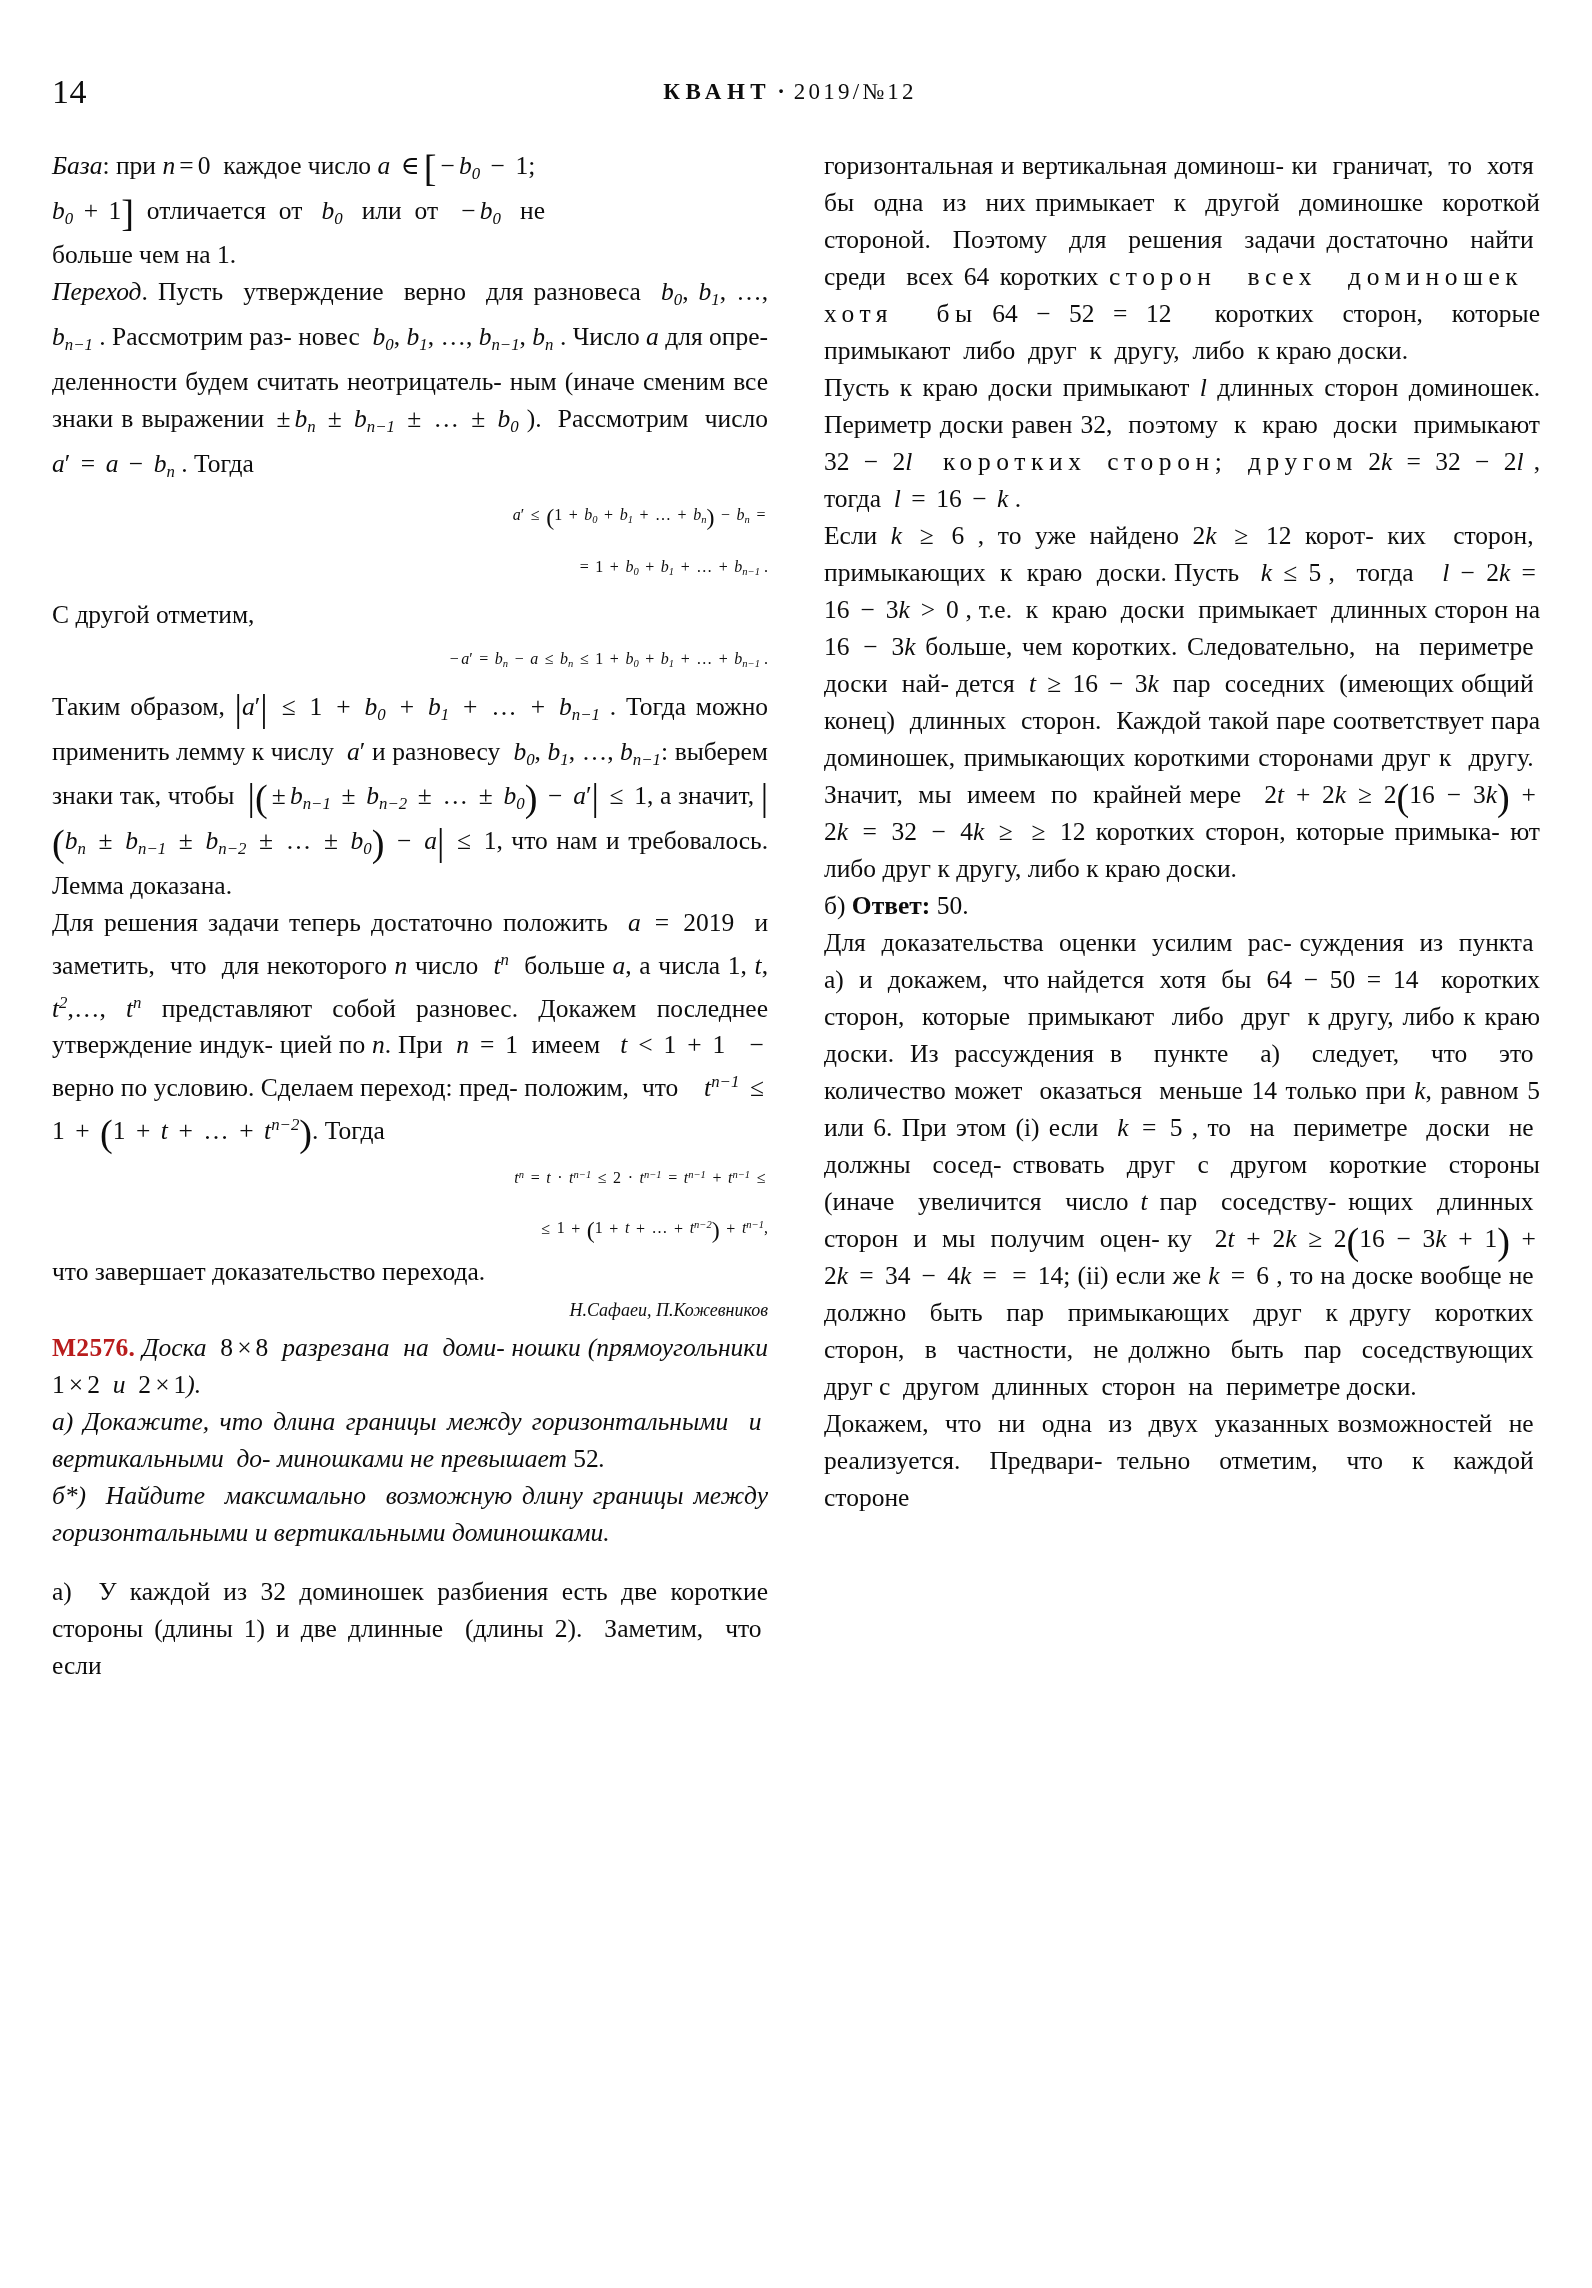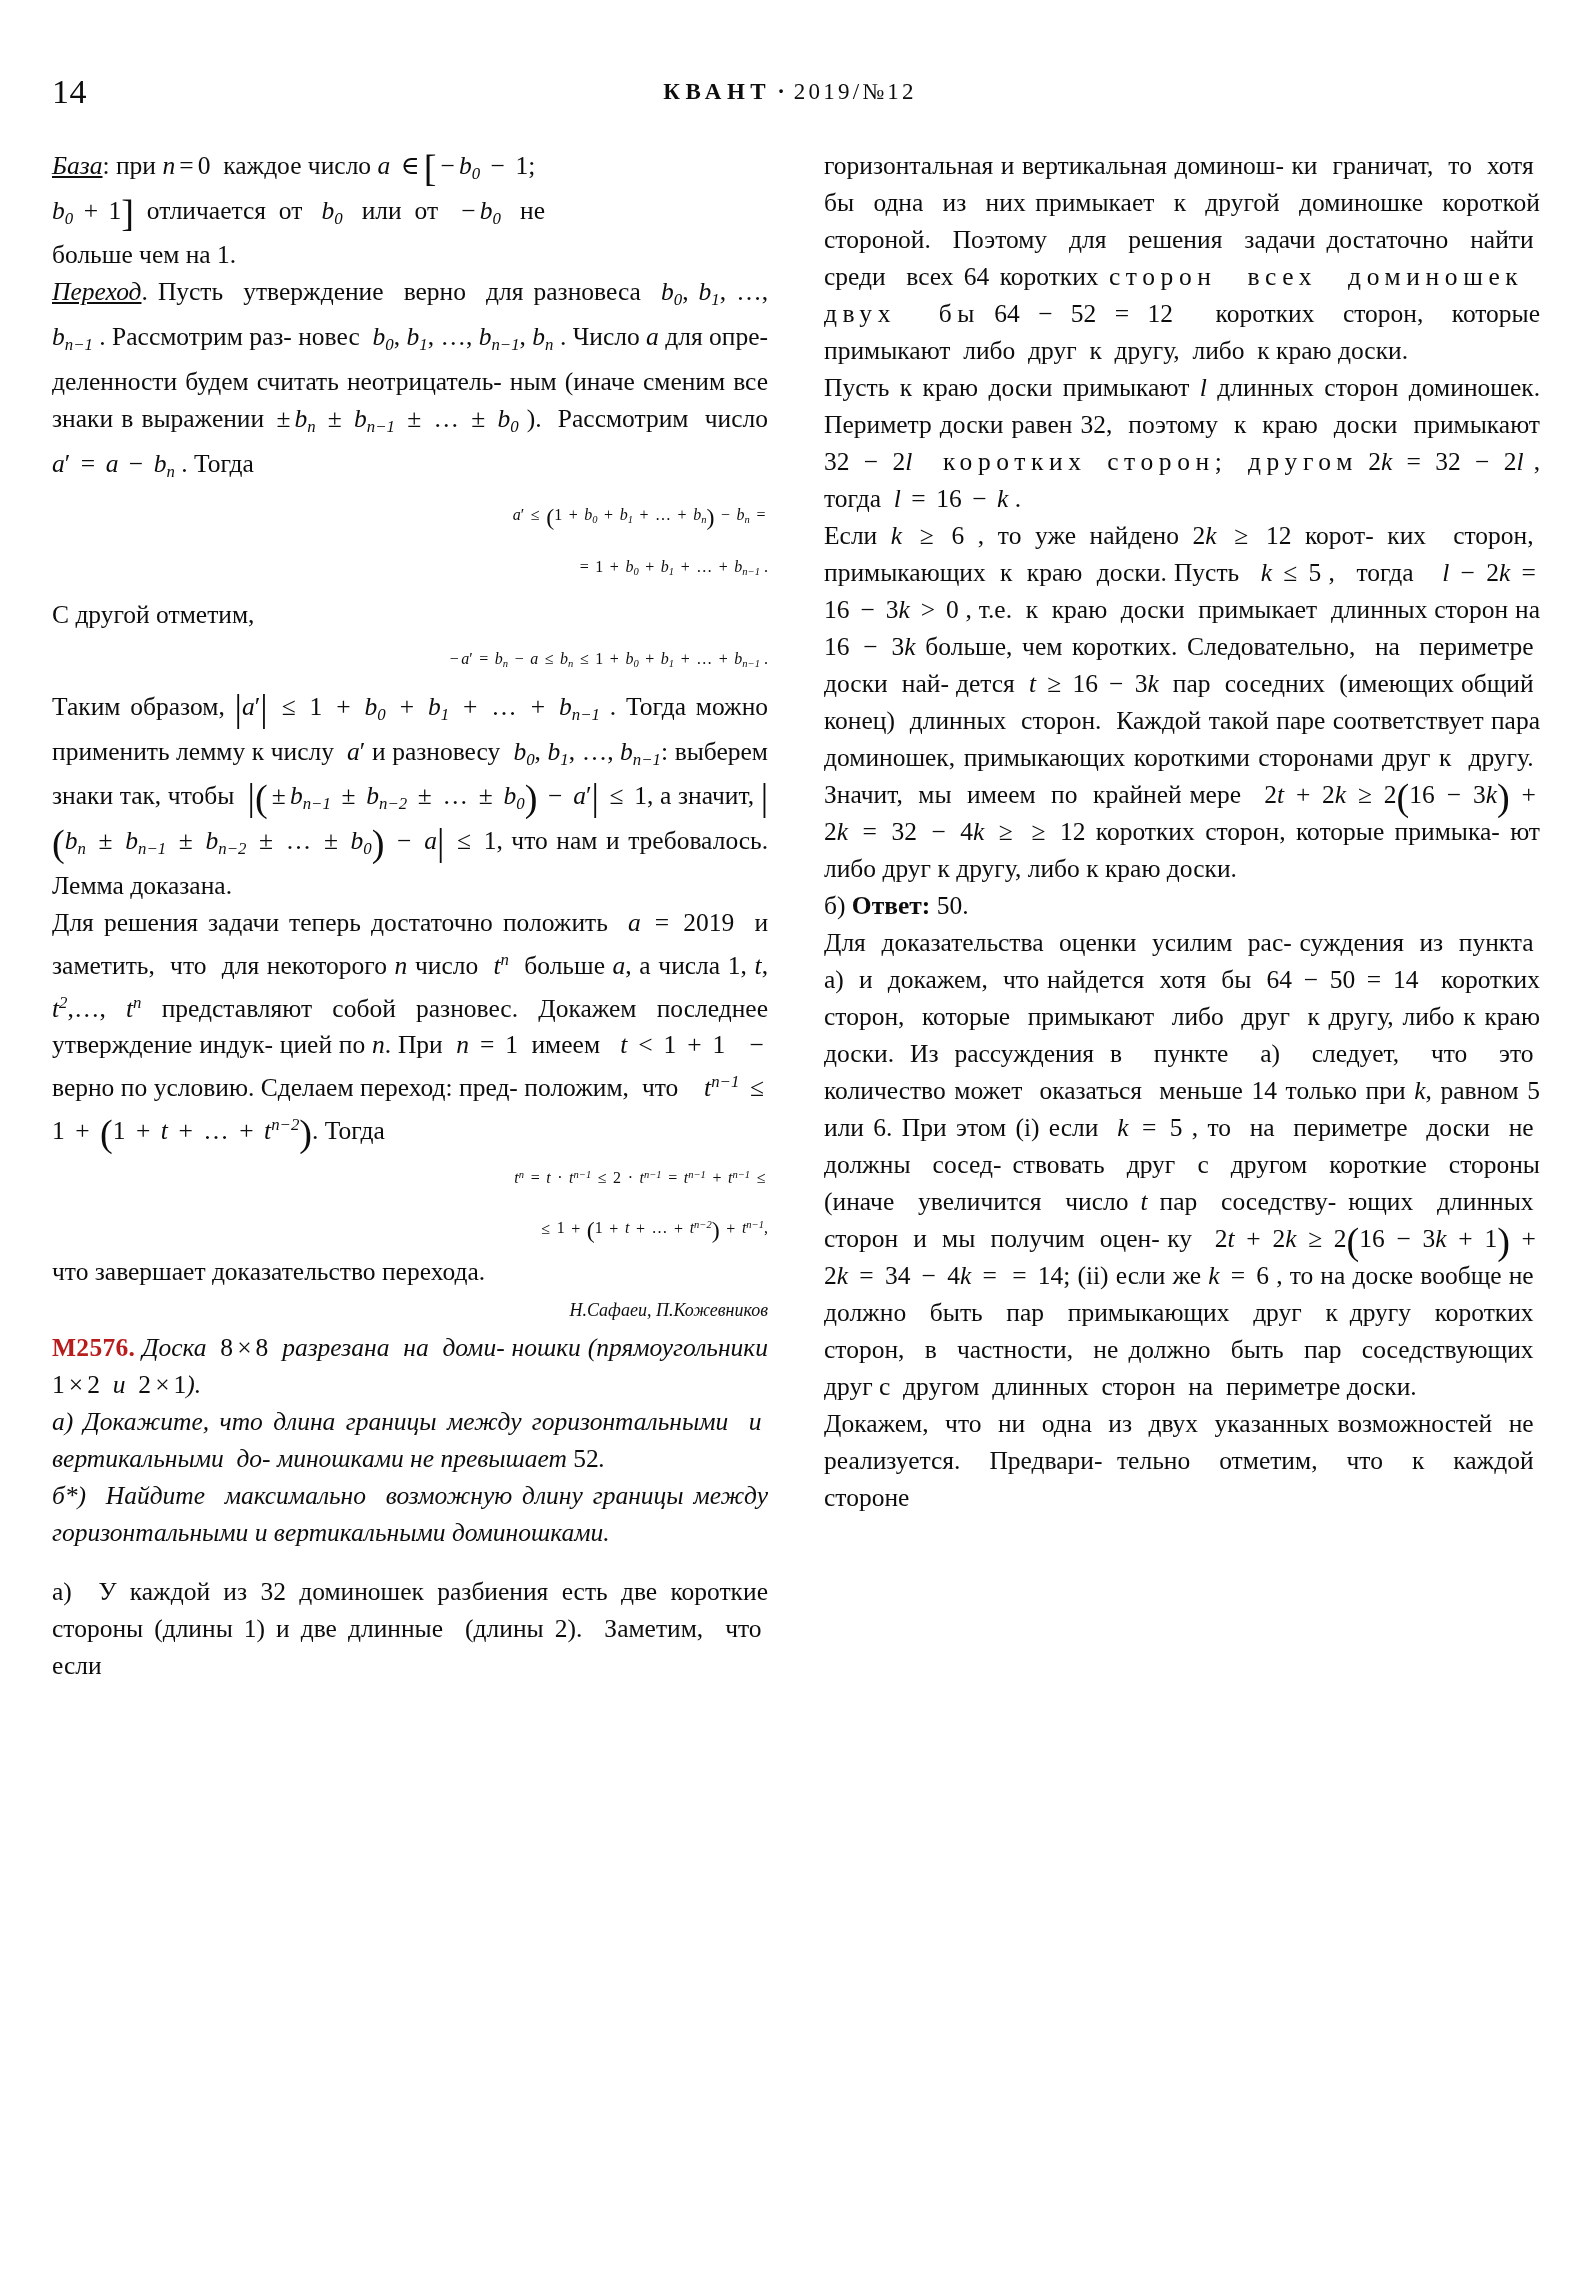--- a/index.html
+++ b/index.html
@@ -77,21 +77,21 @@
 
   
   p {
     margin: 0;
     text-indent: 0;
   }
   .p {
     margin: 0;
     text-align: justify;
   }
-  .it { font-style: italic; text-decoration: underline; }
+  .it { font-style: italic; }
   .bd { font-weight: bold; }
   .mi {
     font-style: italic;
     font-family: "Liberation Serif", "DejaVu Serif", serif;
   }
   .mn { font-style: normal; }
   .sub {
     font-size: 0.66em;
     vertical-align: -0.28em;
     font-style: italic;
@@ -233,21 +233,21 @@
         длинные&nbsp; (длины <span class="mn">2</span>).&nbsp; Заметим,&nbsp; что&nbsp; если</p>
     </div>
 
     <div class="col">
 
       <p class="p">горизонтальная и вертикальная доминош-
         ки&nbsp; граничат,&nbsp; то&nbsp; хотя&nbsp; бы&nbsp; одна&nbsp; из&nbsp; них
         примыкает&nbsp; к&nbsp; другой&nbsp; доминошке&nbsp; короткой
         стороной.&nbsp; Поэтому&nbsp; для&nbsp; решения&nbsp; задачи
         достаточно&nbsp; найти&nbsp; среди&nbsp; всех <span class="mn">64</span> коротких
-        <span class="sp">сторон</span>&nbsp;&nbsp; <span class="sp">всех</span>&nbsp;&nbsp; <span class="sp">доминошек</span>&nbsp;&nbsp; <span class="sp">двух</span>&nbsp;&nbsp; <span class="sp">бы</span>
+        <span class="sp">сторон</span>&nbsp;&nbsp; <span class="sp">всех</span>&nbsp;&nbsp; <span class="sp">доминошек</span>&nbsp;&nbsp; <span class="sp">хотя</span>&nbsp;&nbsp; <span class="sp">бы</span>
         <span class="mn">64</span> <span class="op">−</span> <span class="mn">52</span> <span class="op">=</span> <span class="mn">12</span>&nbsp;&nbsp; коротких&nbsp; сторон,&nbsp; которые
         примыкают&nbsp; либо&nbsp; друг&nbsp; к&nbsp; другу,&nbsp; либо&nbsp; к
         краю доски.</p>
 
       <p class="p">Пусть к краю доски примыкают <span class="mi">l</span> длинных
         сторон доминошек. Периметр доски равен
         <span class="mn">32</span>,&nbsp; поэтому&nbsp; к&nbsp; краю&nbsp; доски&nbsp; примыкают
         <span class="mn">32</span> <span class="op">−</span> <span class="mn">2</span><span class="mi">l</span>&nbsp;&nbsp;
         <span class="sp">коротких</span>&nbsp; <span class="sp">сторон;</span>&nbsp; <span class="sp">другом</span>
         <span class="mn">2</span><span class="mi">k</span> <span class="op">=</span> <span class="mn">32</span> <span class="op">−</span> <span class="mn">2</span><span class="mi">l</span> , тогда&nbsp; <span class="mi">l</span> <span class="op">=</span> <span class="mn">16</span> <span class="op">−</span> <span class="mi">k</span> .</p>

